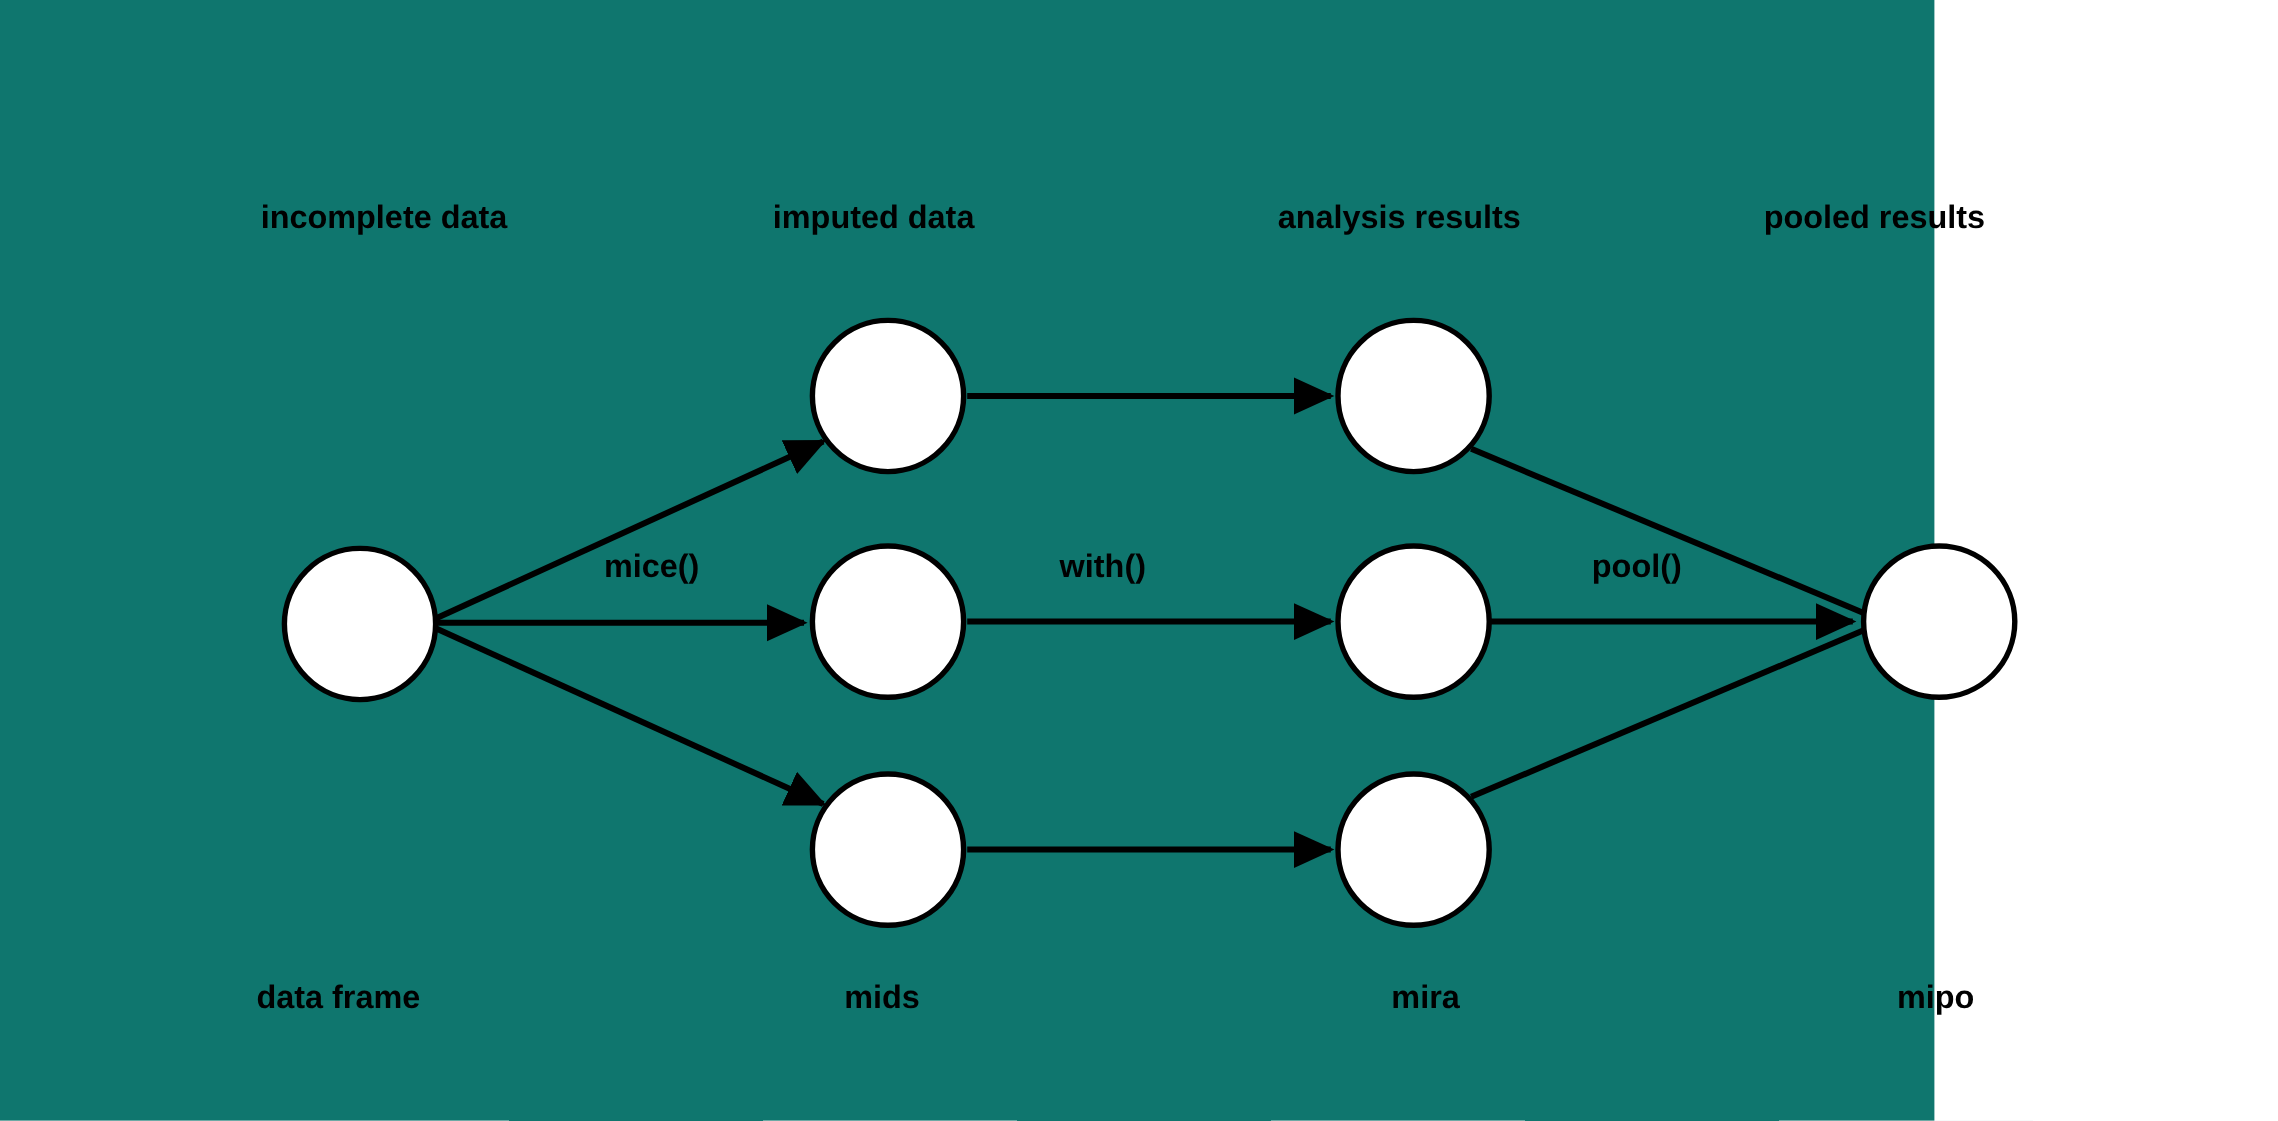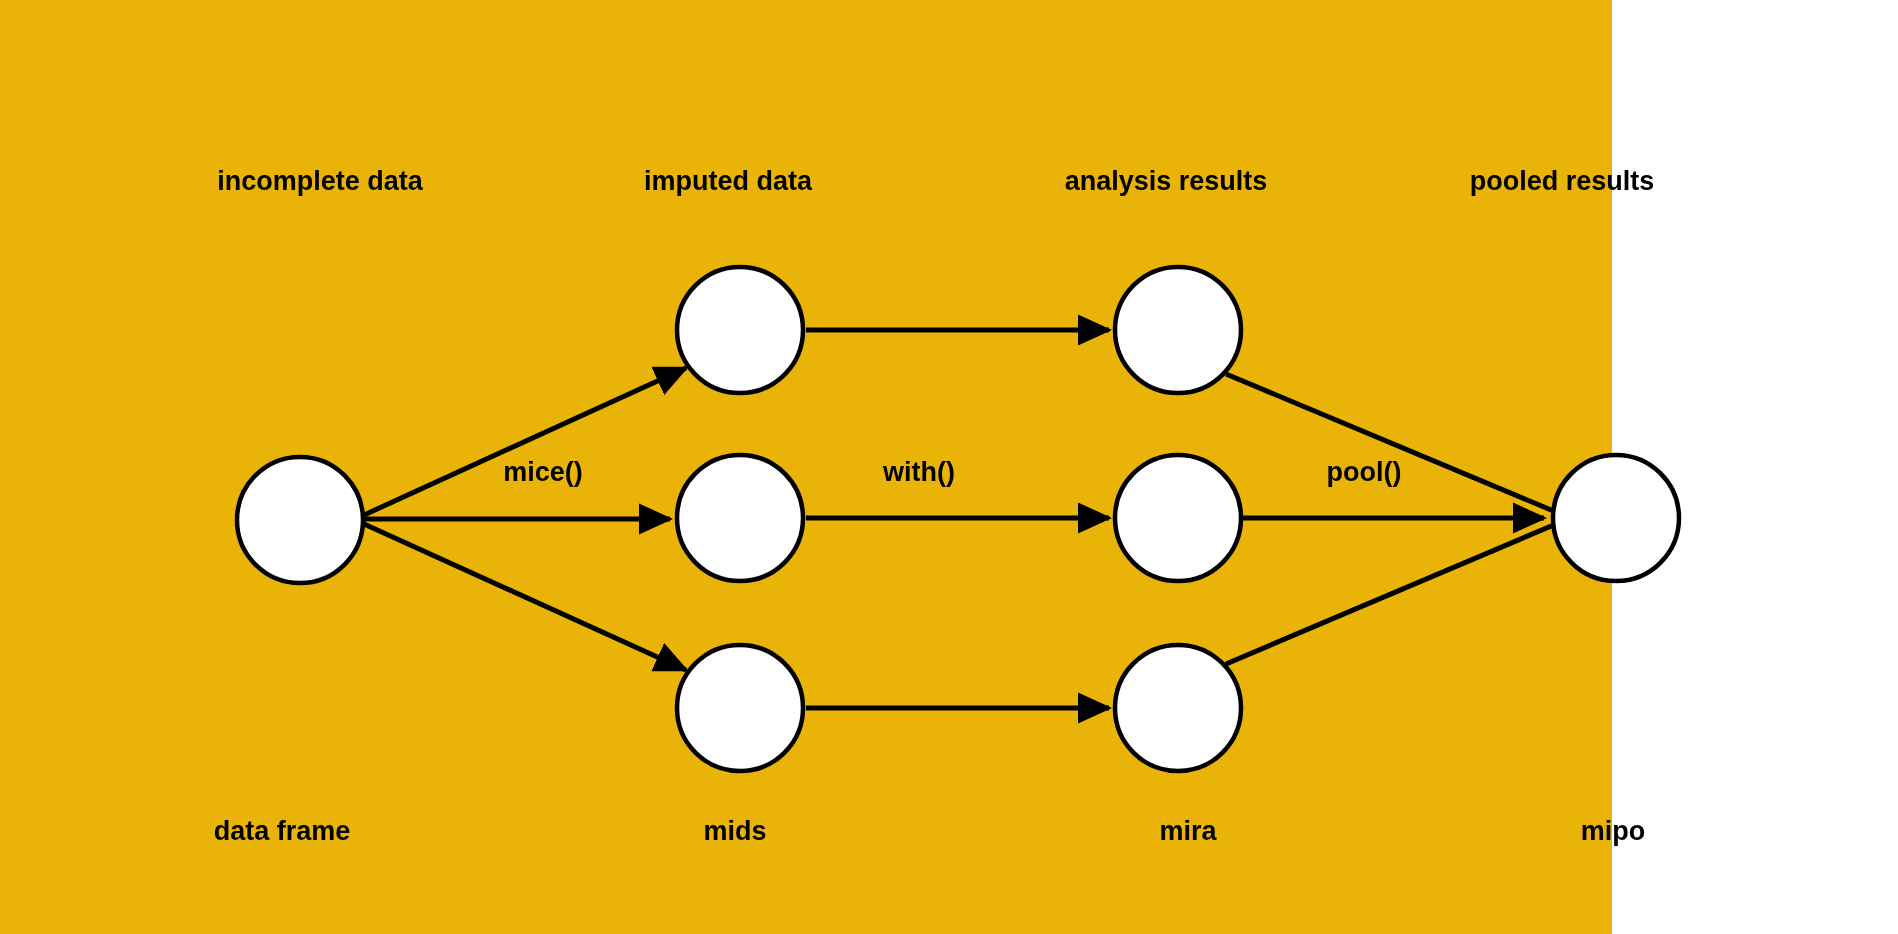--- a/index.html
+++ b/index.html
@@ -10,21 +10,21 @@
   body {
     width: 1898px;
     height: 934px;
     overflow: hidden;
     font-family: "Liberation Sans", sans-serif;
   }
   #diagram-root {
     position: relative;
     width: 1612px;
     height: 934px;
-    background: #eab308;
+    background: #0f766e;
   }
   svg#flow-svg {
     position: absolute;
     left: 0;
     top: 0;
     width: 1898px;
     height: 934px;
     display: block;
   }
   .node-circle {

